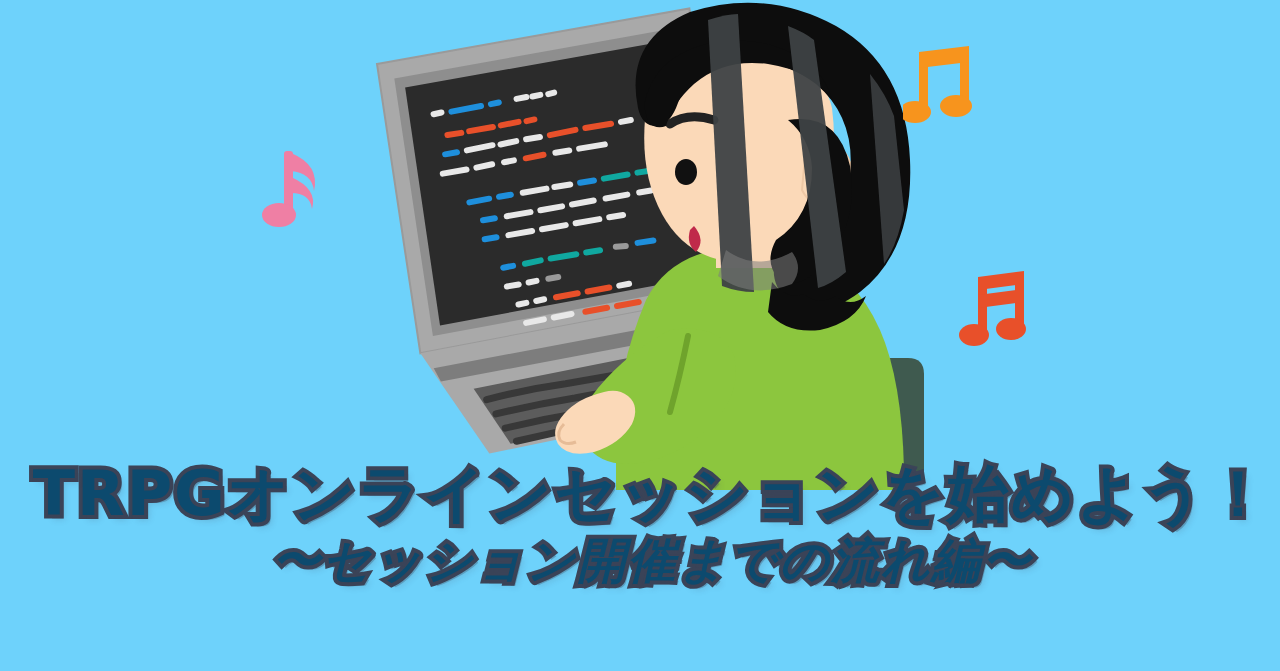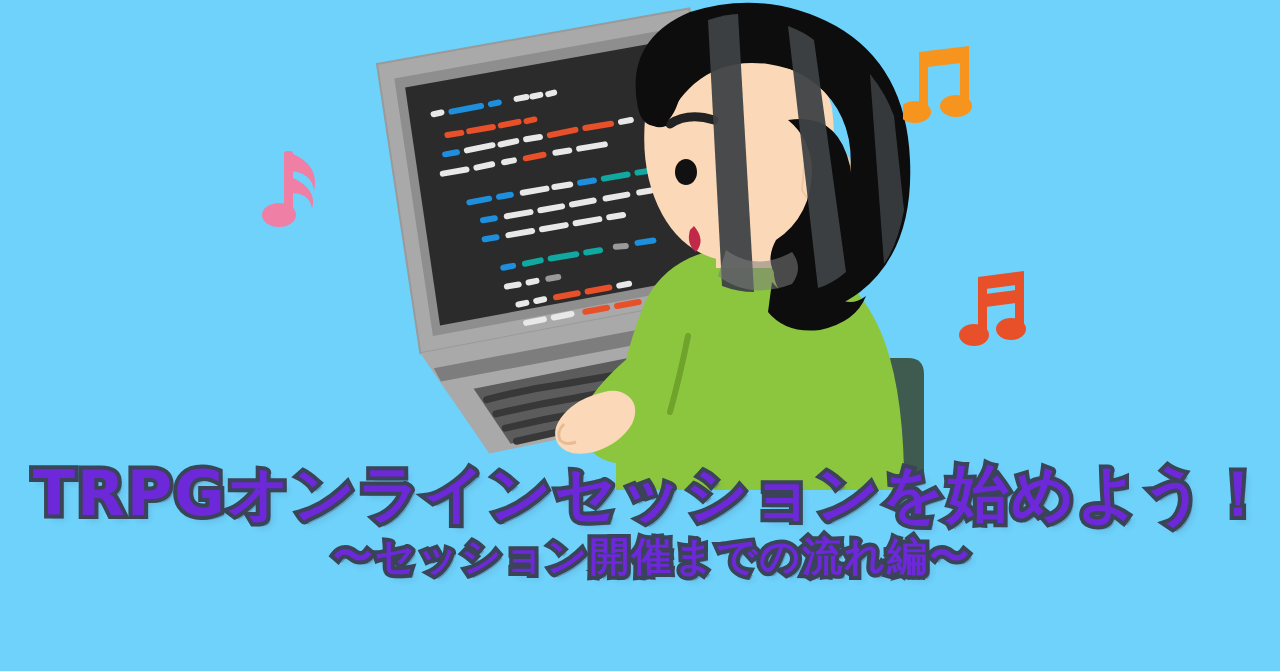--- a/index.html
+++ b/index.html
@@ -76,39 +76,40 @@
     top: 462px;
     width: 1280px;
     text-align: center;
     z-index: 50;
   }
 
   .headline {
     display: block;
     font-family: "DejaVu Sans", "Liberation Sans", sans-serif;
     font-weight: bold;
-    color: #6d28d9;
+    color: #0c4a6e;
     letter-spacing: 2px;
     line-height: 1.03;
     white-space: nowrap;
     -webkit-text-stroke: 8px #3b4458;
     paint-order: stroke fill;
     text-shadow:
       4px 4px 0 rgba(59, 68, 88, 0.30),
       5px 5px 6px rgba(59, 68, 88, 0.18);
     padding-left: 24px;
   }
 
   #title-main {
     font-size: 62px;
     margin-bottom: 10px;
   }
 
   #title-sub {
-    font-size: 40px;
+    font-size: 48px;
+    font-style: italic;
   }
 </style>
 </head>
 <body>
 
 <div id="banner">
 
   <div id="illustration">
 
     <div id="laptop">

